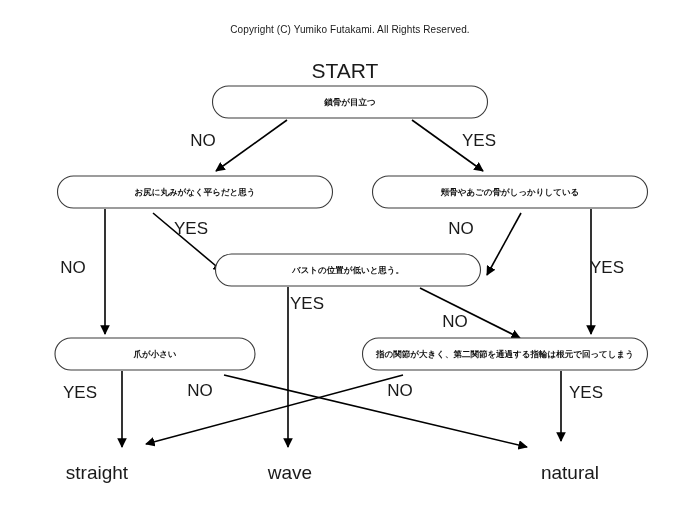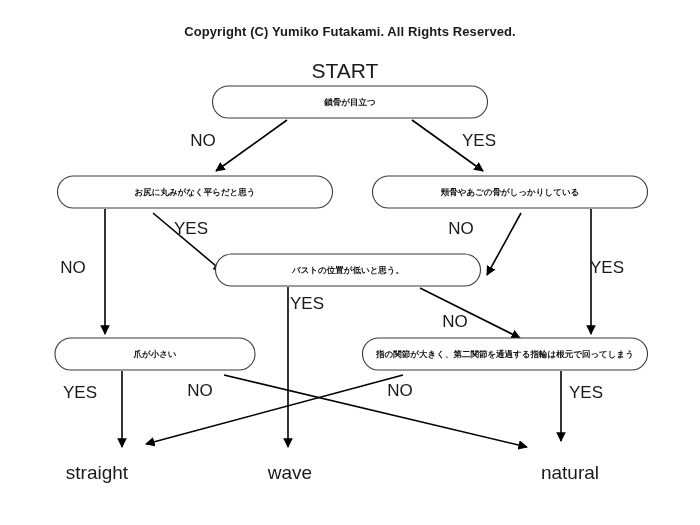--- a/index.html
+++ b/index.html
@@ -14,22 +14,22 @@
     background: #ffffff;
     font-family: "Liberation Sans", sans-serif;
     overflow: hidden;
   }
   #copyright {
     position: absolute;
     top: 24px;
     left: 0;
     width: 700px;
     text-align: center;
-    font-size: 13px;
-    font-weight: bold;
+    font-size: 10px;
+    font-weight: normal;
     color: #1a1a1a;
     letter-spacing: 0.1px;
   }
   svg#chart {
     position: absolute;
     top: 0;
     left: 0;
     width: 700px;
     height: 525px;
   }

